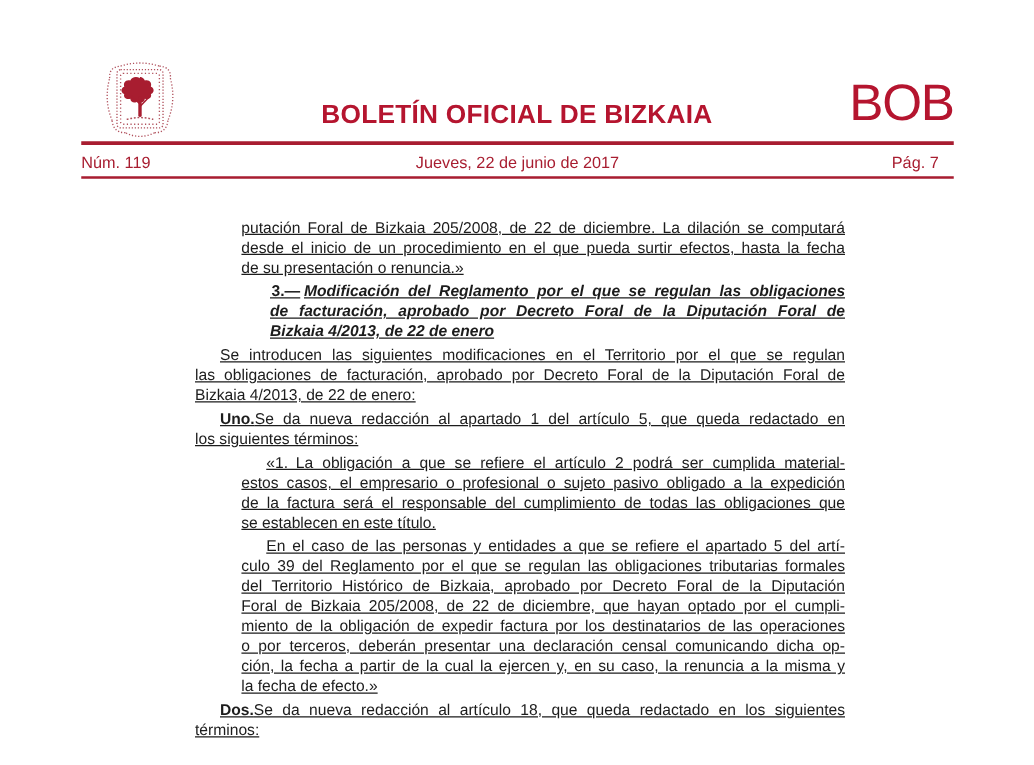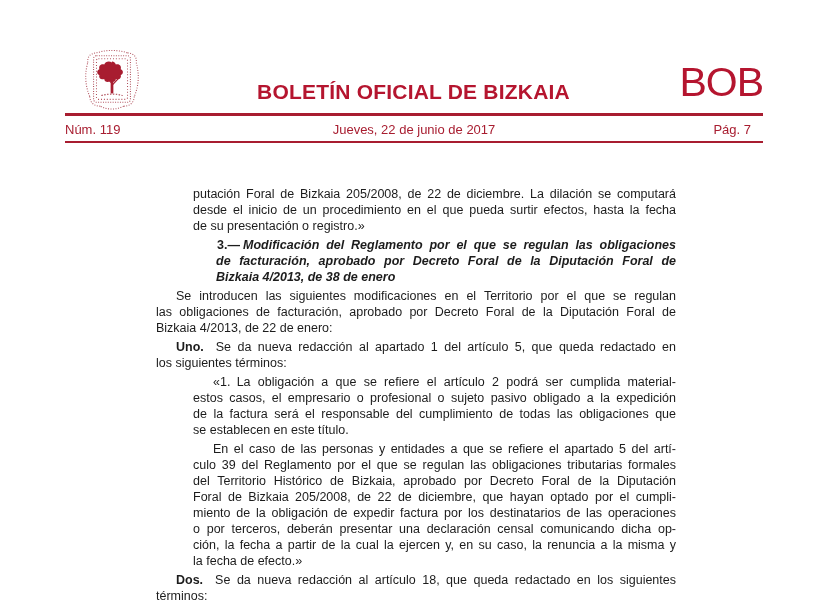--- a/index.html
+++ b/index.html
@@ -69,24 +69,25 @@
     color: var(--accent);
   }
   .meta-left   { position: absolute; left: 0; }
   .meta-center { position: absolute; left: 50%; transform: translateX(-50%); }
   .meta-right  { position: absolute; right: 12px; }
 
   
   .doc-body {
     position: absolute;
     left: 156px;
-    top: 186px;
+    top: 174px;
     width: 520px;
     font-size: 12.5px;
     color: var(--text-color);
+    text-decoration: underline;
   }
   .line {
     height: 16px;
     line-height: 16px;
     overflow: hidden;
     text-align: justify;
     text-align-last: justify;
   }
   .line.last { text-align-last: left; }
   .block + .block { margin-top: 3px; }
@@ -100,21 +101,21 @@
     margin-bottom: 3px;
     margin-left: 7px;
     padding-left: 53px;
     font-weight: bold;
   }
   .article-heading .line { font-style: italic; }
   .article-heading .line.first { text-indent: -53px; }
   .article-heading .prefix { font-style: normal; margin-right: 3px; }
 
   .prefix { font-weight: bold; }
-  .body .prefix { margin-right: 12px; }
+  .body .prefix { }
 </style>
 </head>
 <body>
 
 <div class="page">
 
   <header>
     <div class="crest">
       <svg viewBox="0 0 72 66" width="72" height="64" aria-hidden="true">
         <g fill="none" stroke="currentColor" stroke-width="1.1">
@@ -152,26 +153,26 @@
       <span class="meta-right">Pág. 7</span>
     </div>
 
     <div class="rule thin"></div>
   </header>
 
   <main class="doc-body">
       <div class="block quote">
         <div class="line first">putación Foral de Bizkaia 205/2008, de 22 de diciembre. La dilación se computará</div>
         <div class="line">desde el inicio de un procedimiento en el que pueda surtir efectos, hasta la fecha</div>
-        <div class="line last">de su presentación o registro.»</div>
+        <div class="line last">de su presentación o renuncia.»</div>
       </div>
       <div class="block article-heading">
         <div class="line first"><span class="prefix">Artículo 3.—</span>Modificación del Reglamento por el que se regulan las obligaciones</div>
         <div class="line">de facturación, aprobado por Decreto Foral de la Diputación Foral de</div>
-        <div class="line last">Bizkaia 4/2013, de 38 de enero</div>
+        <div class="line last">Bizkaia 4/2013, de 22 de enero</div>
       </div>
       <div class="block body indent">
         <div class="line first">Se introducen las siguientes modificaciones en el Territorio por el que se regulan</div>
         <div class="line">las obligaciones de facturación, aprobado por Decreto Foral de la Diputación Foral de</div>
         <div class="line last">Bizkaia 4/2013, de 22 de enero:</div>
       </div>
       <div class="block body indent">
         <div class="line first"><span class="prefix">Uno.</span>Se da nueva redacción al apartado 1 del artículo 5, que queda redactado en</div>
         <div class="line last">los siguientes términos:</div>
       </div>

